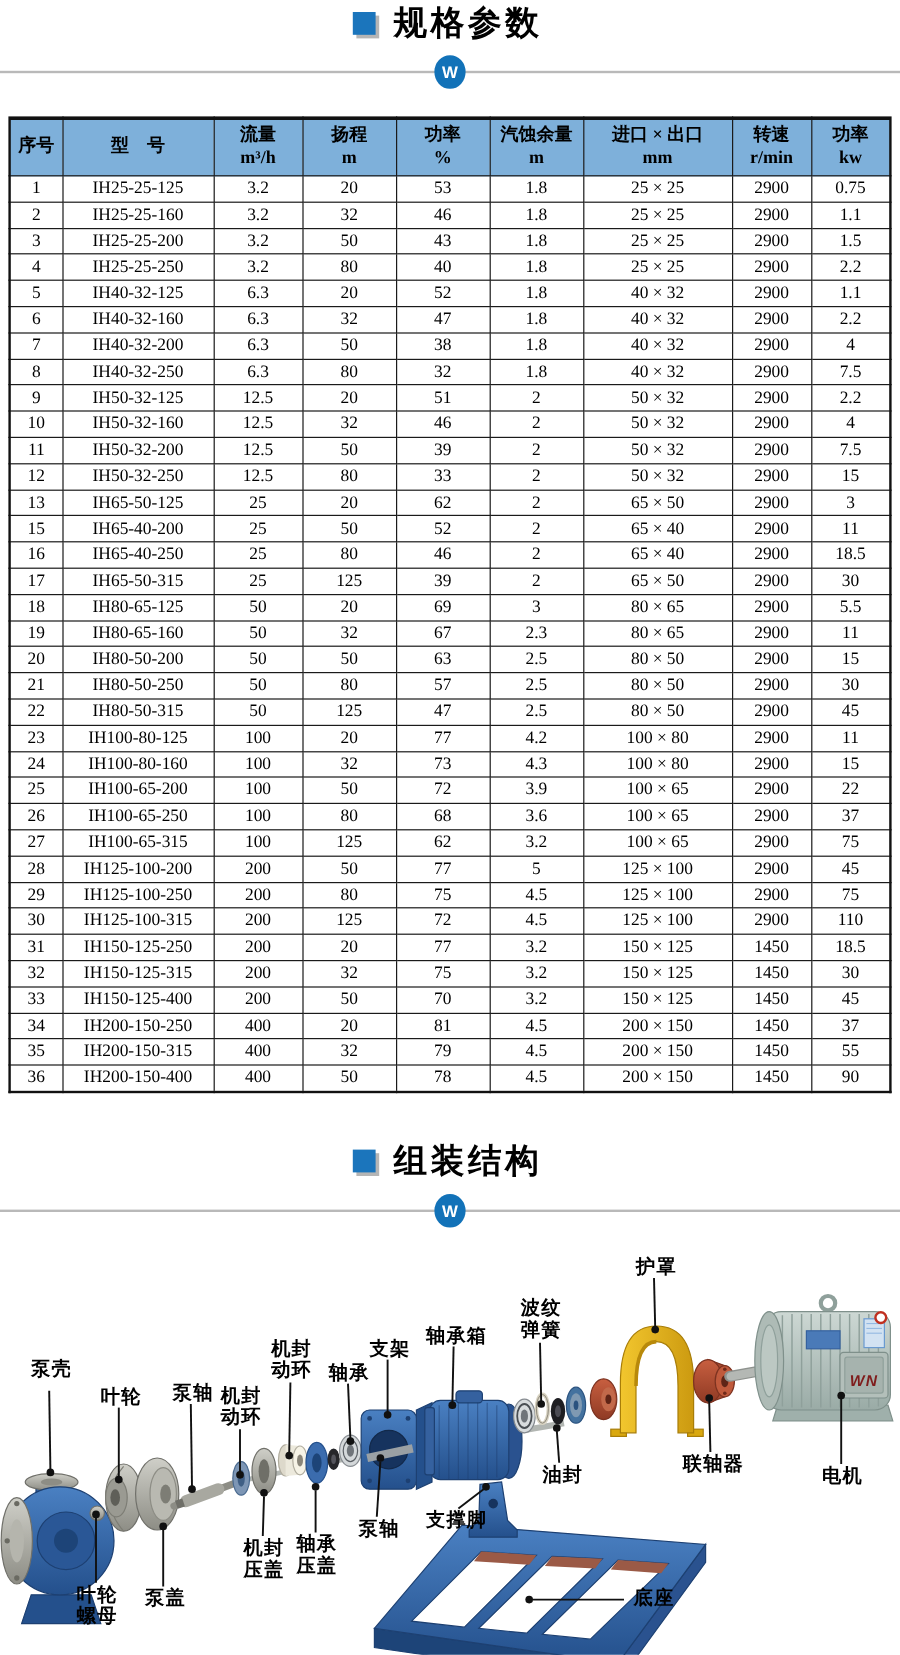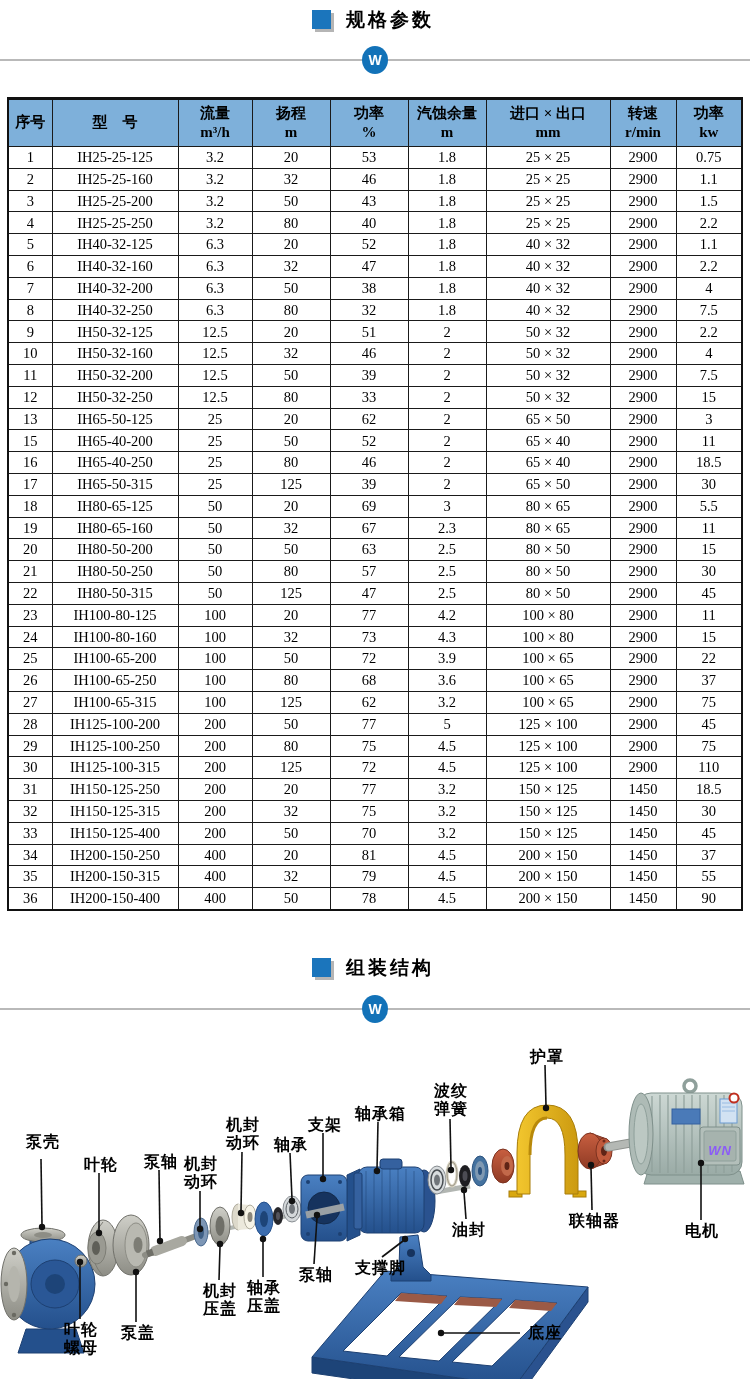--- a/index.html
+++ b/index.html
@@ -2,21 +2,21 @@
 <html><head>
 <meta charset="utf-8">
 <style>
   html,body{margin:0;padding:0;background:#fff;}
   body{width:750px;height:1379px;overflow:hidden;position:relative;
        font-family:"Liberation Sans","DejaVu Sans",sans-serif;color:#000;}
 
   
   .sec-title{height:34px;display:flex;align-items:center;justify-content:center;gap:11px;margin-top:2px;}
   .sec-title .sq{width:19px;height:19px;background:#1b75bc;box-shadow:3px 3px 0 #b5b5b5;flex:0 0 auto;}
-  .sec-title h2{margin:4px;font-size:19px;font-weight:600;letter-spacing:3px;line-height:1;}
+  .sec-title h2{margin:4px;font-size:28px;font-weight:600;letter-spacing:3px;line-height:1;}
 
   
   .divider{position:relative;height:28px;margin-top:10px;}
   .divider::before{content:"";position:absolute;left:0;right:0;top:13px;height:2px;background:#b9b9b9;}
   .wbadge{position:absolute;left:50%;top:50%;transform:translate(-50%,-50%);
           width:26px;height:28px;border-radius:50%;background:#1272b8;color:#fff;
           font-size:14px;font-weight:700;display:flex;align-items:center;justify-content:center;}
 
   
   table.spec{width:734px;margin:23px auto 0;border-collapse:collapse;table-layout:fixed;
@@ -29,21 +29,21 @@
                 font-size:14.5px;height:20.8px;padding:0;line-height:1;}
 
   .sec2{margin-top:40px;}
 
   
   .diagram{position:relative;width:750px;height:349px;margin-top:18px;}
   .diagram svg{position:absolute;left:0;top:0;}
   .lbl{position:absolute;font-size:16px;font-weight:700;line-height:1.12;letter-spacing:1px;
        text-align:right;white-space:normal;word-break:break-all;}
   .wn{position:absolute;left:702px;top:102px;width:36px;text-align:center;
-      font-style:italic;font-weight:800;font-size:13px;color:#8b5cf6;letter-spacing:1px;}
+      font-style:italic;font-weight:800;font-size:13px;color:#7f1d1d;letter-spacing:1px;}
 </style>
 </head>
 <body>
 
 <div class="page">
 
   <section>
     <div class="sec-title">
       <span class="sq"></span>
       <h2>规格参数</h2>

